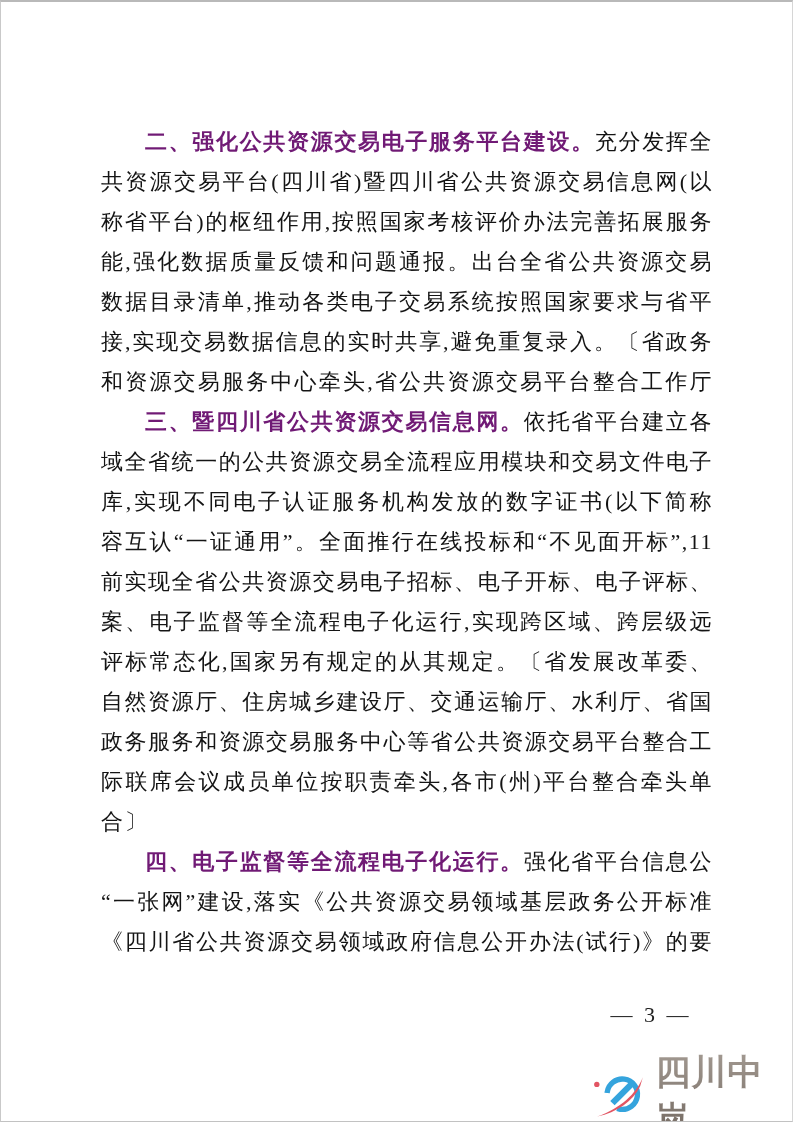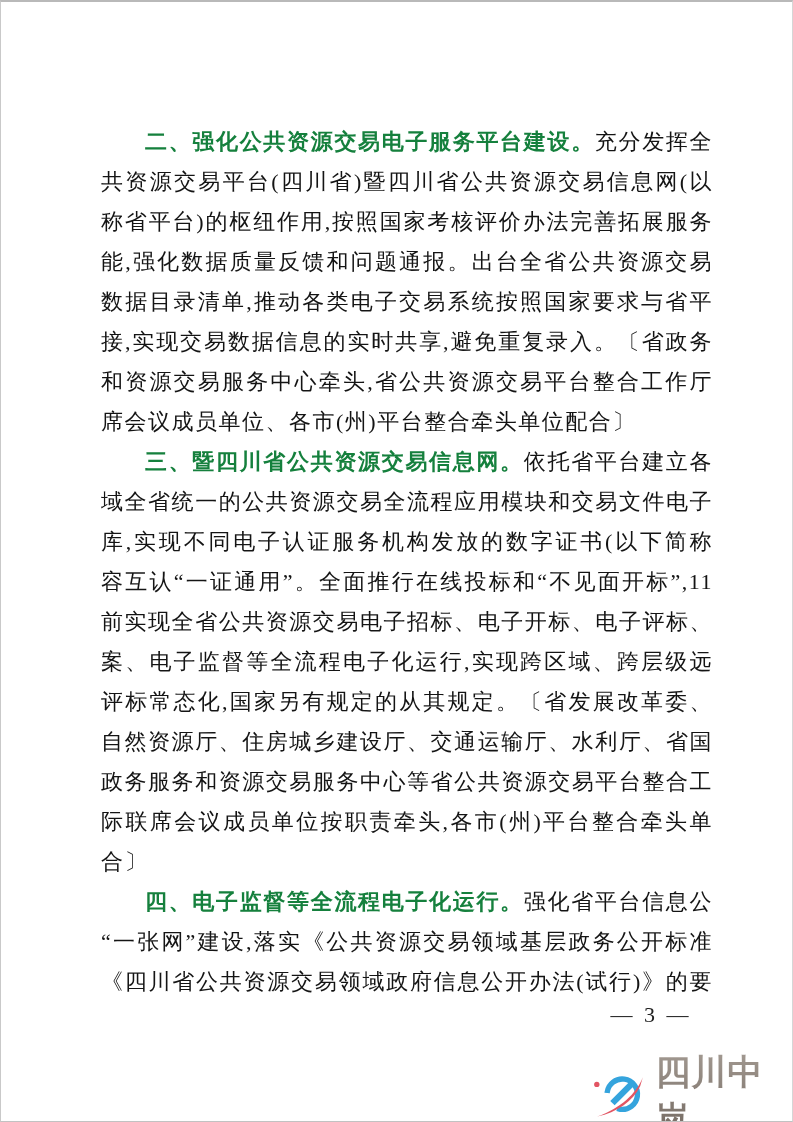--- a/index.html
+++ b/index.html
@@ -37,21 +37,21 @@
   .first {
     text-indent: 44px;
   }
   .endl {
     text-align: left;
     text-align-last: left;
   }
   .hd {
     font-family: "Liberation Sans", "DejaVu Sans", sans-serif;
     font-weight: 700;
-    color: #15803d;
+    color: #701a75;
   }
   .pagenum {
     position: absolute;
     left: 560px;
     top: 1000px;
     width: 180px;
     text-align: center;
     font-size: 22px;
     letter-spacing: 3px;
     color: #222222;
@@ -85,21 +85,20 @@
 
   <div class="textblock">
 
     <div class="line fill first"><span class="hd">二、强化公共资源交易电子服务平台建设。</span><span>充分发挥全国公</span></div>
     <div class="line fill">共资源交易平台(四川省)暨四川省公共资源交易信息网(以下简</div>
     <div class="line fill">称省平台)的枢纽作用,按照国家考核评价办法完善拓展服务功</div>
     <div class="line fill">能,强化数据质量反馈和问题通报。出台全省公共资源交易服务</div>
     <div class="line fill">数据目录清单,推动各类电子交易系统按照国家要求与省平台对</div>
     <div class="line fill">接,实现交易数据信息的实时共享,避免重复录入。〔省政务服务</div>
     <div class="line fill">和资源交易服务中心牵头,省公共资源交易平台整合工作厅际联</div>
-    <div class="line endl">席会议成员单位、各市(州)平台整合牵头单位配合〕</div>
 
     <div class="line fill first"><span class="hd">三、暨四川省公共资源交易信息网。</span><span>依托省平台建立各领</span></div>
     <div class="line fill">域全省统一的公共资源交易全流程应用模块和交易文件电子模板</div>
     <div class="line fill">库,实现不同电子认证服务机构发放的数字证书(以下简称 CA)兼</div>
     <div class="line fill">容互认“一证通用”。全面推行在线投标和“不见面开标”,11 月底</div>
     <div class="line fill">前实现全省公共资源交易电子招标、电子开标、电子评标、电子档</div>
     <div class="line fill">案、电子监督等全流程电子化运行,实现跨区域、跨层级远程异地</div>
     <div class="line fill">评标常态化,国家另有规定的从其规定。〔省发展改革委、财政厅、</div>
     <div class="line fill">自然资源厅、住房城乡建设厅、交通运输厅、水利厅、省国资委、省</div>
     <div class="line fill">政务服务和资源交易服务中心等省公共资源交易平台整合工作厅</div>

